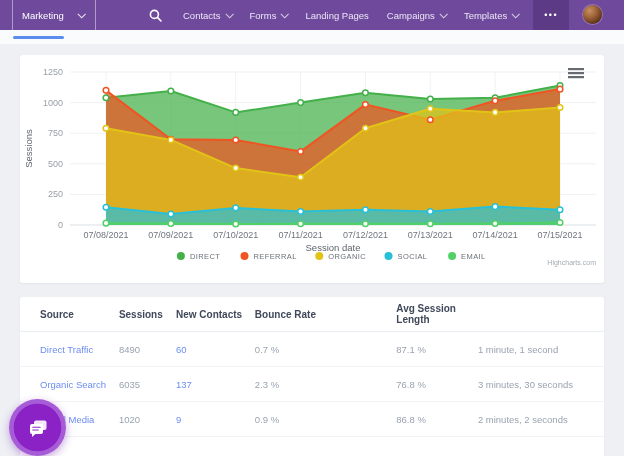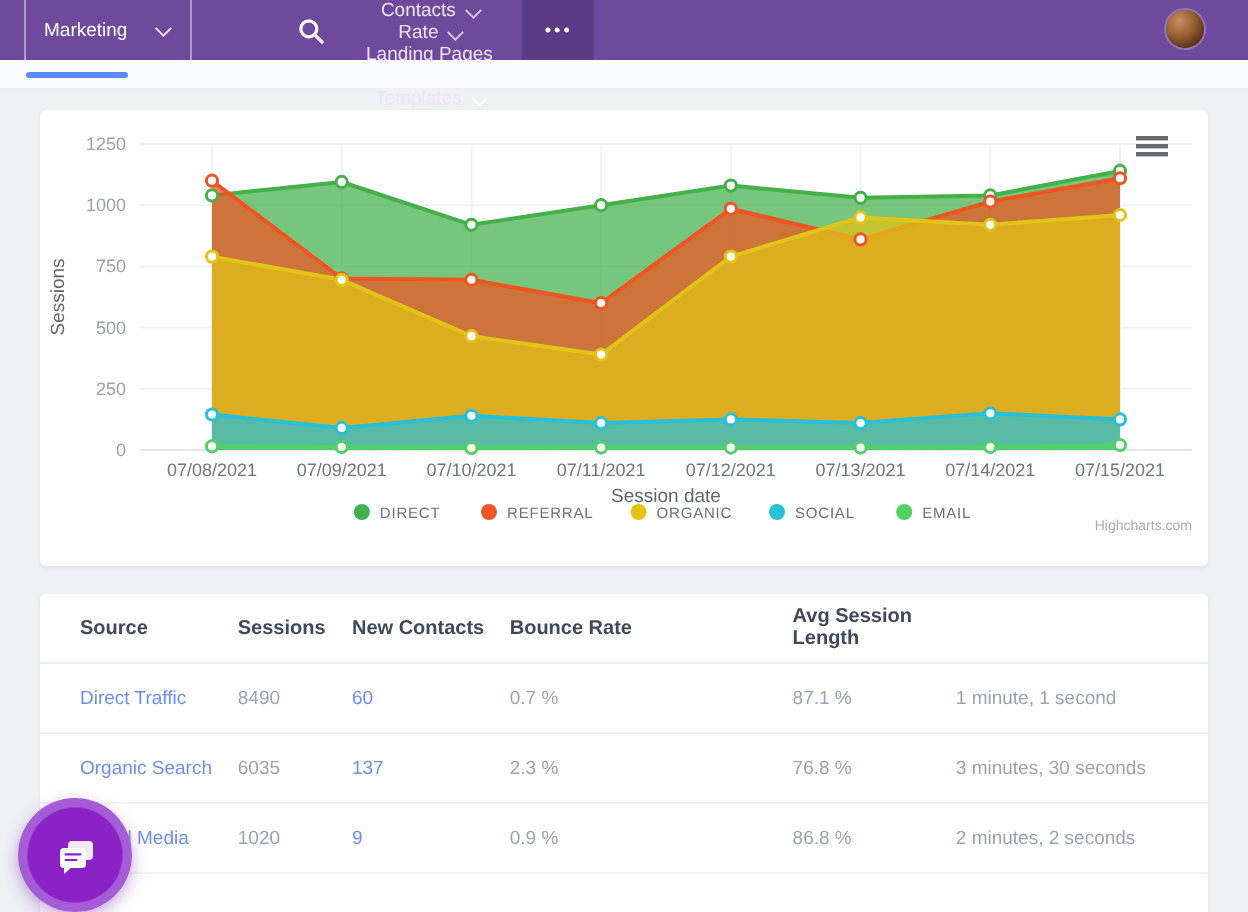--- a/index.html
+++ b/index.html
@@ -11,21 +11,21 @@
   
   .navbar{height:30px;background:#6f4a9c;display:flex;align-items:center;position:relative;}
   .app-switcher{
     margin-left:12px;height:20px;min-width:64px;border:1px solid rgba(255,255,255,.45);
     border-radius:4px;color:#fff;font-size:9.5px;display:flex;align-items:center;
     padding:12px 9px;gap:14px;cursor:pointer;background:transparent;
   }
   .chev{width:5px;height:5px;border-right:1.4px solid rgba(255,255,255,.85);
     border-bottom:1.4px solid rgba(255,255,255,.85);transform:rotate(45deg) translateY(-1px);display:inline-block;}
   .search-btn{margin-left:48px;width:22px;height:22px;display:flex;align-items:center;justify-content:center;cursor:pointer;}
-  .nav-items{display:flex;align-items:center;margin-left:8px;height:100%;flex-direction:column;}
+  .nav-items{display:flex;align-items:center;margin-left:8px;height:100%;}
   .nav-item{display:flex;align-items:center;gap:5px;color:#ece5f6;font-size:9.5px;
     padding:0 9px;height:100%;cursor:pointer;white-space:nowrap;}
   .nav-item .chev{border-color:rgba(255,255,255,.7);}
   .overflow-box{height:100%;width:36px;background:#5d3a85;display:flex;align-items:center;
     justify-content:center;color:#fff;font-size:9px;letter-spacing:1.5px;cursor:pointer;margin-left:6px;}
   .avatar{position:absolute;right:22px;top:5px;width:19px;height:19px;border-radius:50%;
     background:radial-gradient(circle at 35% 30%,#c89060 0%,#9a6136 40%,#5d3318 75%,#3a1f0e 100%);
     box-shadow:0 0 0 1px rgba(255,255,255,.25);cursor:pointer;}
   
   .tab-strip{height:14px;background:#fafbfd;position:relative;border-bottom:1px solid #edeff3;}
@@ -61,21 +61,21 @@
       <circle cx="5.4" cy="5.4" r="4" fill="none" stroke="#fff" stroke-width="1.6"></circle>
       <line x1="8.4" y1="8.4" x2="12" y2="12" stroke="#fff" stroke-width="1.6" stroke-linecap="round"></line>
     </svg>
   </div>
   <div class="nav-items" id="nav-items">
       <div class="nav-item">
         <span>Contacts</span>
         <span class="chev"></span>
       </div>
       <div class="nav-item">
-        <span>Rate</span>
+        <span>Forms</span>
         <span class="chev"></span>
       </div>
       <div class="nav-item">
         <span>Landing Pages</span>
       </div>
       <div class="nav-item">
         <span>Campaigns</span>
         <span class="chev"></span>
       </div>
       <div class="nav-item">

